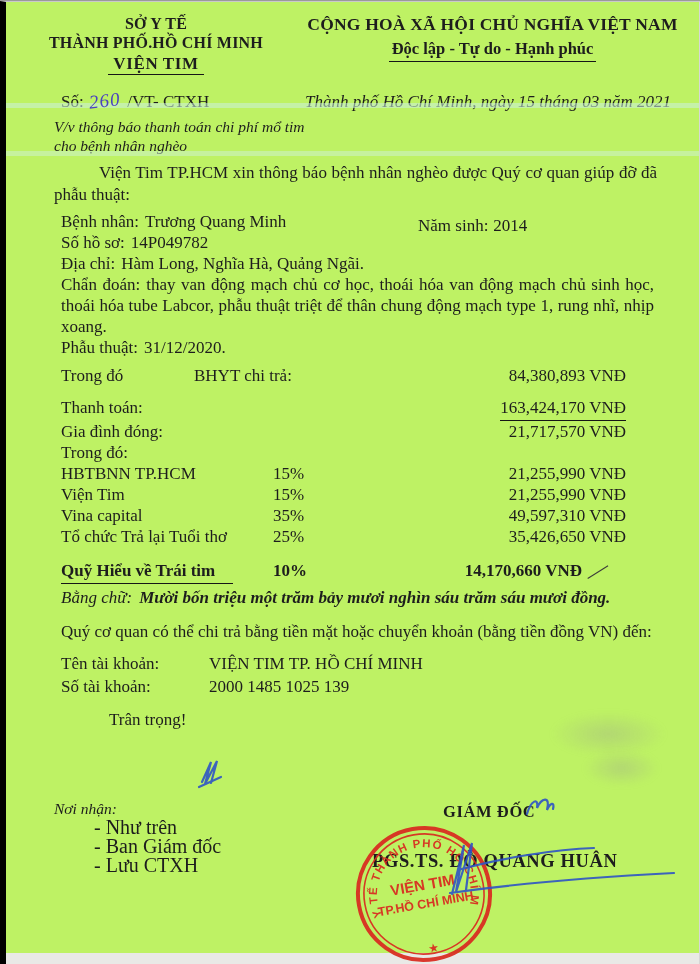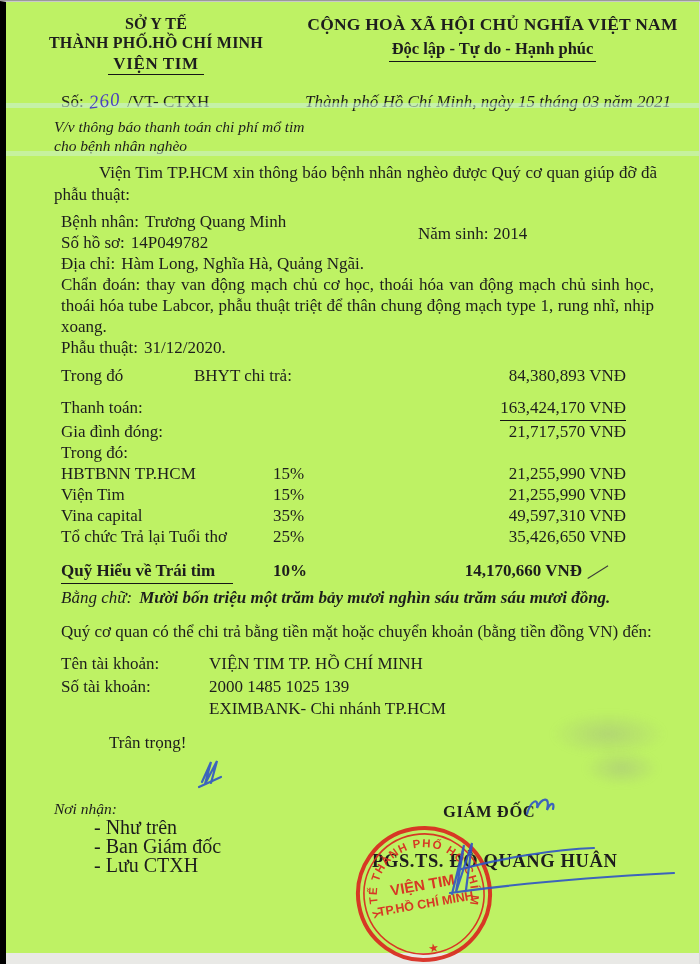--- a/index.html
+++ b/index.html
@@ -32,21 +32,21 @@
   .hand{display:inline-block;color:#4a42c0;font-size:19px;font-style:italic;letter-spacing:1px;transform:rotate(-7deg);margin:0 5px}
   .refsuf{margin-left:2px}
   .date-line{font-style:italic;font-size:17px}
   .subject{margin:5px 0 0 48px;font-style:italic;font-size:15.5px;line-height:19px}
   .salutation{margin:9px 0 0 178px;font-size:18px}
   .salutation .lab{margin-right:7px}
   .intro{margin:7px 42px 0 48px;text-indent:45px;text-align:justify;line-height:21.5px}
   
   .patient{position:relative;margin:6px 45px 0 55px;line-height:21px}
   .lb{margin-right:6px}
-  .birth{position:absolute;left:357px;top:12px}
+  .birth{position:absolute;left:357px;top:4px}
   .birth .lb{margin-right:5px}
   .diag{text-align:justify}
   
   .costs{margin:7px 73px 0 55px;line-height:21px}
   .trow{display:flex;justify-content:space-between;align-items:baseline}
   .total-label{font-weight:bold;border-bottom:1.8px solid #161616;padding-bottom:1px}
   .total-amt{font-weight:bold}
   .grow{display:grid;grid-template-columns:133px 1fr auto}
   .grow .amt{text-align:right}
   .pay-amt{border-bottom:1.5px solid #161616;padding-bottom:2px}
@@ -184,24 +184,20 @@
 
   <div class="account">
     <div class="acc-row">
       <span>Tên tài khoản:</span>
       <span>VIỆN TIM TP. HỒ CHÍ MINH</span>
     </div>
     <div class="acc-row">
       <span>Số tài khoản:</span>
       <span>2000 1485 1025 139</span>
     </div>
-    <div class="acc-row">
-      <span></span>
-      <span>EXIMBANK- Chi nhánh TP.HCM</span>
-    </div>
   </div>
 
   <div class="closing">Trân trọng!</div>
 
   <div class="recipients">
     <div class="lab">Nơi nhận:</div>
     <div class="it">- Như trên</div>
     <div class="it">- Ban Giám đốc</div>
     <div class="it">- Lưu CTXH</div>
   </div>

